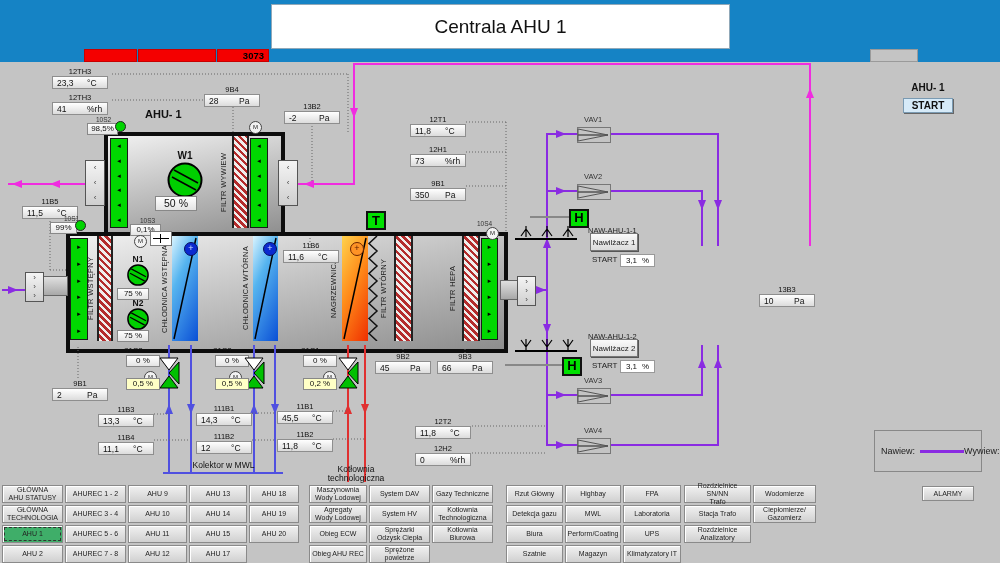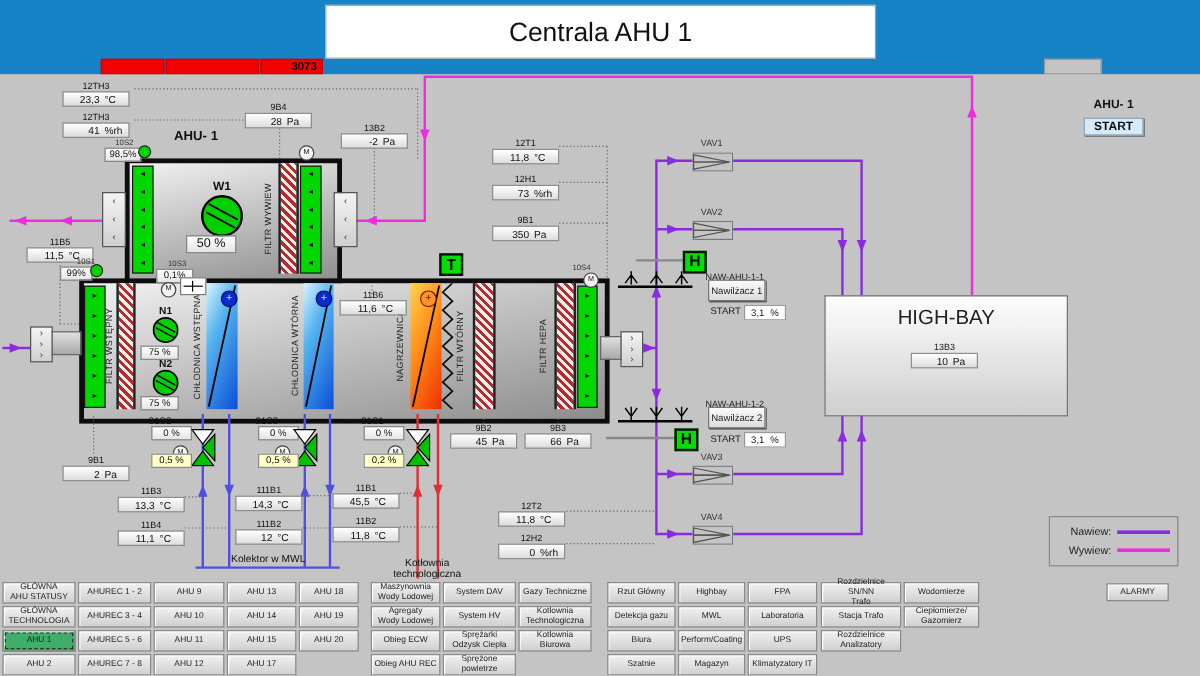--- a/index.html
+++ b/index.html
@@ -1,38 +1,38 @@
 <!DOCTYPE html>
 <html style="--header_blue: #1583c5; --alarm_red: #f40000; --nawiew: #8a2be2; --wywiew: #f02ce0; --chw: #5050e0; --hw: #e03030; --on_green: #00dd22; --teal_sp: #99d6c2;"><head>
 <meta charset="utf-8">
 <style>
   html,body{margin:0;padding:0;background:#c4c4c4;font-family:"Liberation Sans",sans-serif;}
   .screen{position:relative;width:1000px;height:563px;background:#c4c4c4;overflow:hidden;}
 
   
   .header{position:absolute;left:0;top:0;width:1000px;height:62px;background:var(--header_blue,#1583c5);}
   .titlebox{position:absolute;left:271px;top:4px;width:457px;height:43px;background:#fff;border:1px solid #90a8b8;
-    display:flex;align-items:center;justify-content:center;font-size:22px;color:#111;}
+    display:flex;align-items:center;justify-content:center;font-size:19px;color:#111;}
   .alarmbar{position:absolute;left:0;top:48px;width:1000px;height:14px;}
   .acell{position:absolute;top:1px;height:11px;background:var(--alarm_red,#f40000);border:1px solid #c80000;
     font-size:9.5px;font-weight:bold;color:#000;line-height:11px;overflow:hidden;white-space:nowrap;}
   .acell.code{text-align:right;padding-right:4px;}
   .acell.msg{text-align:left;padding-left:5px;}
   .acell.spacer{background:#c4c4c4;border:1px solid #9a9a9a;}
 
   
   .canvas{position:absolute;left:0;top:62px;width:1000px;height:421px;background:#c4c4c4;}
   .flow{position:absolute;left:0;top:0;z-index:2;pointer-events:none;}
 
   
   .sensor{position:absolute;width:56px;text-align:center;color:#111;z-index:5;}
   .sensor .tg{font-size:7.5px;line-height:8px;}
   .sensor .box{margin-top:0;height:11px;background:linear-gradient(#ffffff,#dcdcdc);border:1px solid #8e8e8e;
     display:flex;align-items:center;padding:0 4px;font-size:8.5px;}
-  .sensor .box .v{flex:1;text-align:right;}
+  .sensor .box .v{flex:1;text-align:left;}
   .sensor .box .u{width:16px;text-align:left;padding-left:4px;}
 
   .pctbox{position:absolute;height:10px;background:linear-gradient(#fff,#e4e4e4);border:1px solid #888;
     font-size:8px;line-height:10px;text-align:center;z-index:6;color:#111;}
   .pctbox.big{height:13px;font-size:10.5px;line-height:13px;}
   .pctbox.yellow{background:#ffffc6;}
   .tinytag{position:absolute;font-size:6.5px;color:#333;z-index:6;line-height:7px;}
   .dot{position:absolute;width:9px;height:9px;border-radius:50%;background:#00d400;border:1px solid #222;z-index:6;}
   .mcircle{position:absolute;width:11px;height:11px;border-radius:50%;background:#f2f2f2;border:1px solid #444;
     font-size:6px;line-height:11px;text-align:center;color:#222;z-index:6;}
@@ -107,21 +107,21 @@
     border:1px solid #555;margin:1px 0;}
   .sprow{display:flex;align-items:center;justify-content:center;gap:2px;margin:1px 0;}
   .sprow .pfx{font-size:8px;color:#111;width:8px;text-align:right;}
   .tealbox{background:var(--teal_sp,#99d6c2);border:1px solid #9a9a9a;font-size:8.5px;color:#111;
     width:74px;text-align:center;line-height:10px;height:10px;}
   .zima{margin:5px auto 0;width:48px;height:13px;background:#d6eaf8;border:1px solid #7a9ab2;
     box-shadow:1px 1px 0 #666;font-weight:bold;font-size:10px;text-align:center;line-height:13px;color:#111;}
 
   
   .legend{position:absolute;left:874px;top:368px;width:108px;height:42px;border:1px solid #888;z-index:5;
-    display:flex;flex-direction:column;justify-content:space-evenly;padding:2px 6px;box-sizing:border-box;}
+    display:flex;flex-direction:row;justify-content:space-evenly;padding:2px 6px;box-sizing:border-box;}
   .lrow{display:flex;align-items:center;justify-content:flex-end;gap:5px;font-size:9px;color:#222;}
   .lline{width:44px;height:3px;}
   .lline.na{background:var(--nawiew,#8a2be2);}
   .lline.wy{background:var(--wywiew,#f02ce0);}
 
   .pipelabel{position:absolute;font-size:8.5px;color:#111;text-align:center;z-index:5;white-space:pre-line;line-height:9px;}
 
   
   .nav{position:absolute;left:0;top:483px;width:1000px;height:80px;background:#c4c4c4;}
   .ncol{position:absolute;top:2px;display:grid;grid-template-rows:repeat(4,18px);row-gap:2px;}
@@ -624,23 +624,20 @@
         </svg>
     </div>
     <div class="naw-tag" style="left:588px;top:270px">NAW-AHU-1-2</div>
     <div class="naw-btn" style="left:590px;top:277px;width:46px;height:16px">Nawilżacz 2</div>
     <div class="start-lbl" style="left:592px;top:299px">START</div>
     <div class="start-box" style="left:620px;top:298px">
       <span>3,1</span>
         <span>%</span>
     </div>
 
-    <div class="highbay">
-      <div class="hb-title">HIGH-BAY</div>
-    </div>
     <div class="sensor" style="left:759px;top:224px">
       <div class="tg">13B3</div>
       <div class="box">
           <span class="v">10</span>
           <span class="u">Pa</span>
         </div>
     </div>
 
     <div class="spanel">
       <div class="sp-title">AHU- 1</div>

